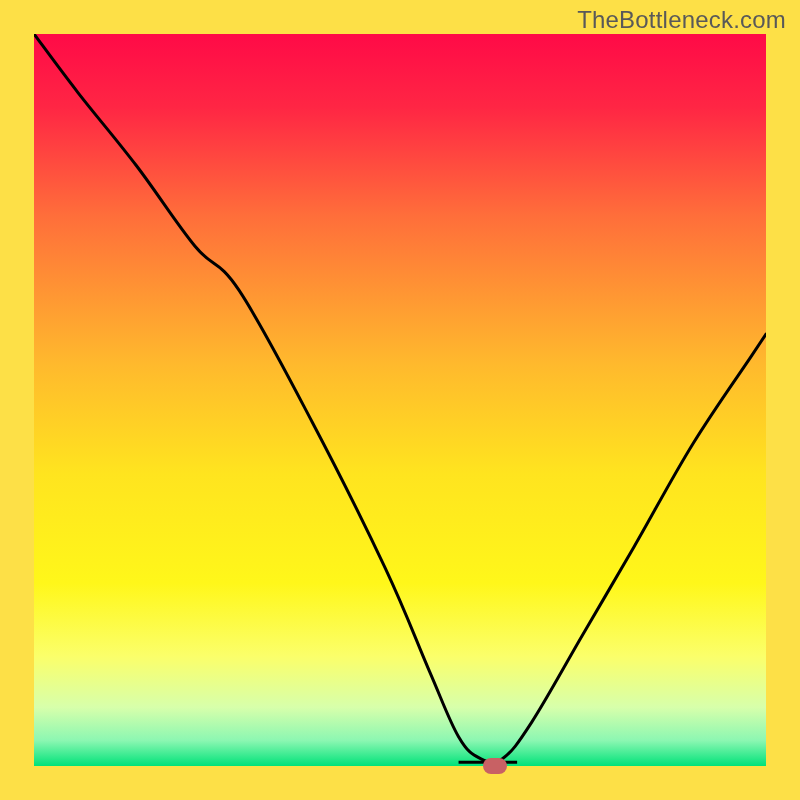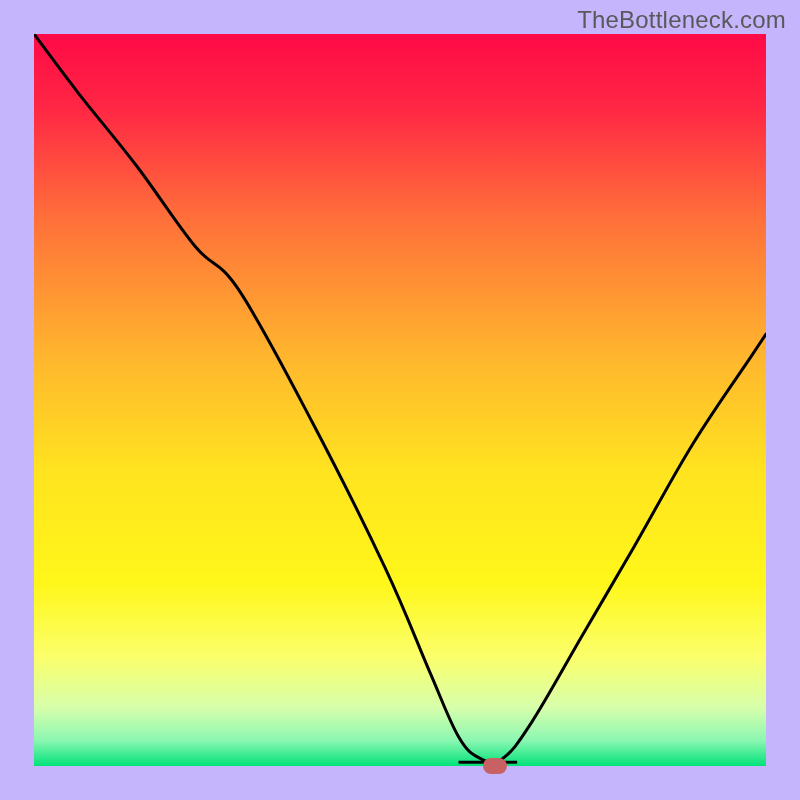--- a/index.html
+++ b/index.html
@@ -8,21 +8,21 @@
     width: 800px;
     height: 800px;
     background: #000;
     overflow: hidden;
     font-family: Arial, Helvetica, sans-serif;
   }
   .frame {
     position: relative;
     width: 800px;
     height: 800px;
-    background: #c4b5fd;
+    background: #fde047;
   }
   .watermark {
     position: absolute;
     top: 6px;
     right: 14px;
     color: #595959;
     font-size: 24px;
     font-weight: 500;
     letter-spacing: 0.2px;
   }

